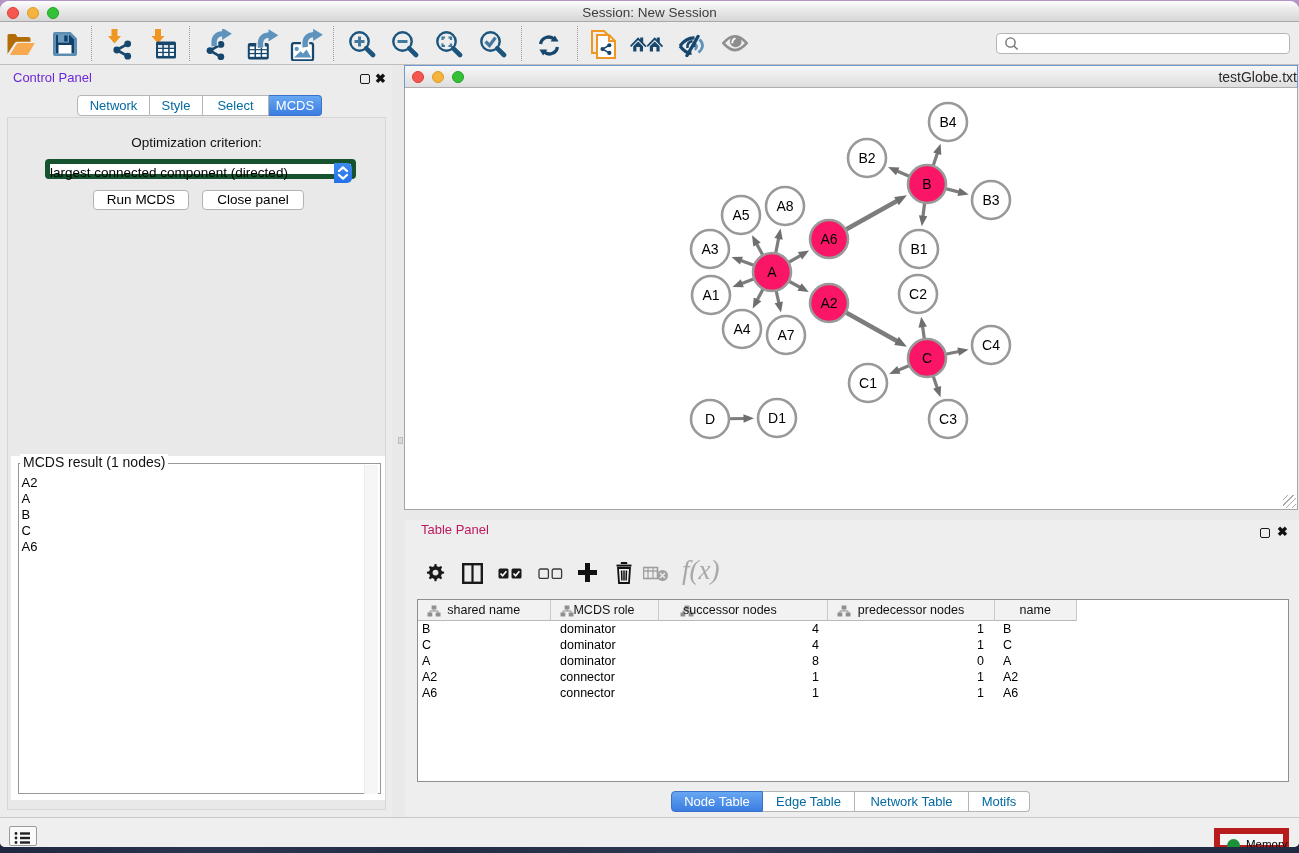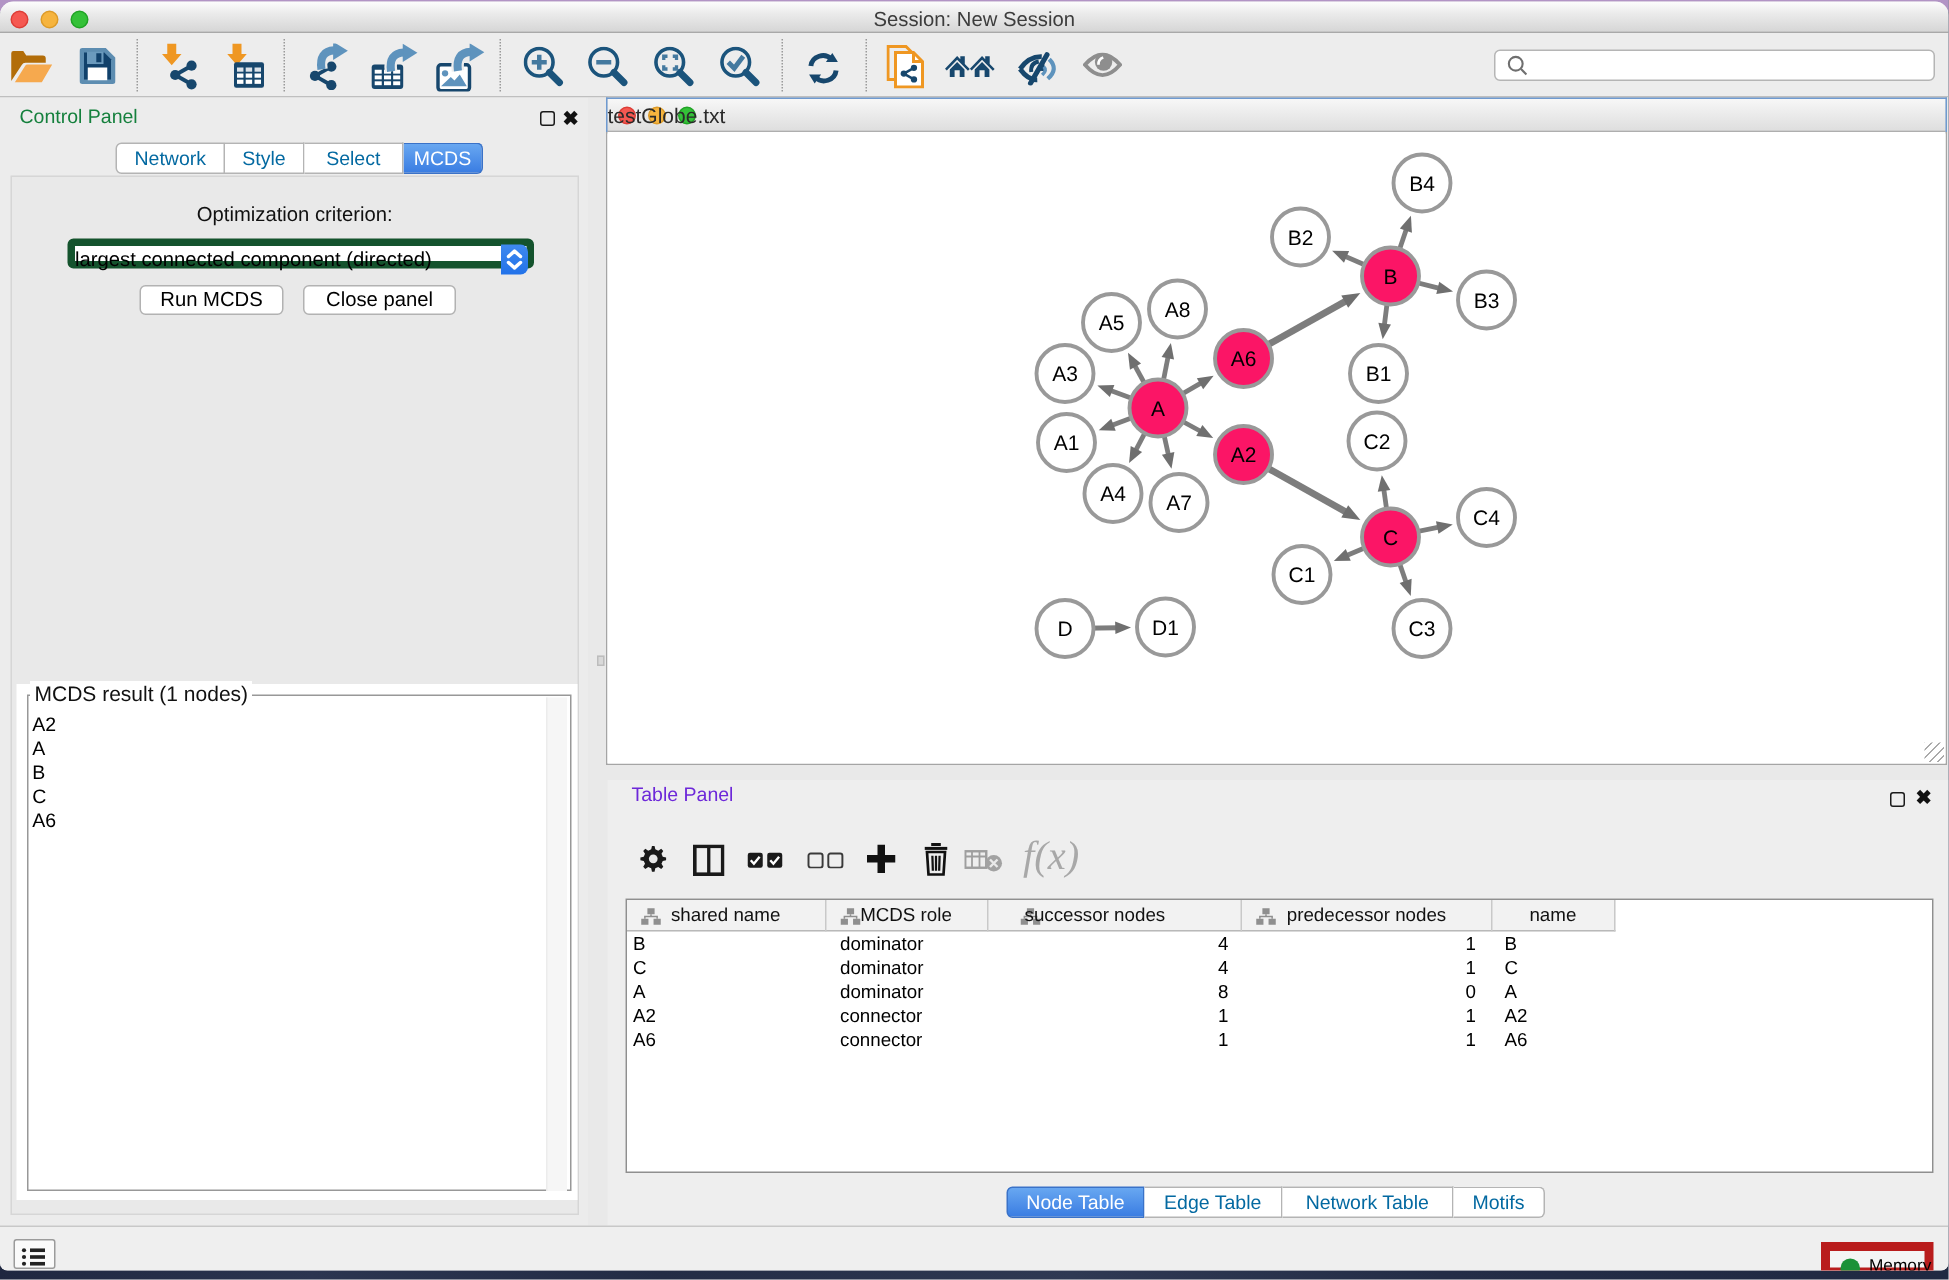--- a/index.html
+++ b/index.html
@@ -34,21 +34,21 @@
 }
 .tb-sep { position:absolute; top:4px; height:35px; width:0; border-left:1px dotted #9a9a9a; }
 .searchbox {
   position:absolute; left:996px; top:11px; width:294px; height:21px;
   background:#fff; border:1px solid #b5b5b5; border-radius:4px;
 }
 
 .main { position:absolute; left:0; top:64px; width:1299px; height:752px; }
 
 .cpanel { position:absolute; left:0; top:0; width:392px; height:752px; background:#ececec; }
-.cp-title { position:absolute; left:13px; top:5px; font-size:13px; color:#15803d; }
+.cp-title { position:absolute; left:13px; top:5px; font-size:13px; color:#6d28d9; }
 .cp-icons { position:absolute; top:9px; font-size:12px; color:#111; }
 .tabs { position:absolute; top:30px; left:77px; height:21px; display:flex; }
 .tab {
   height:21px; background:#fff; border:1px solid #b4b4b4; border-left:none;
   font-size:13px; color:#0369a1; text-align:center; line-height:19px;
 }
 .tab.first { border-left:1px solid #b4b4b4; border-radius:4px 0 0 4px; }
 .tab.last { border-radius:0 4px 4px 0; }
 .tab.sel { background:linear-gradient(180deg,#68a7f1 0,#3a7de2 100%); color:#fff; border-color:#3a72c8; }
 .cp-content {
@@ -83,27 +83,27 @@
 
 .gwin {
   position:absolute; left:0; top:0px; width:894px; height:445px;
   border:1px solid #a5a5a5; background:#fff;
 }
 .gwin-title {
   position:absolute; left:0; top:0; width:100%; height:22px;
   background:linear-gradient(180deg,#f7f7f7 0,#dedede 100%);
   border-bottom:1px solid #aeaeae;
 }
-.gwin-title .title { position:absolute; width:100%; text-align:left; top:3px; font-size:14px; color:#2a2a2a; }
+.gwin-title .title { position:absolute; width:100%; text-align:right; top:3px; font-size:14px; color:#2a2a2a; }
 .gcanvas { position:absolute; left:0; top:23px; width:892px; height:420px; background:#fff; }
 .grip { position:absolute; right:1px; bottom:1px; width:13px; height:13px;
   background:repeating-linear-gradient(135deg, transparent 0, transparent 3px, #aaa 3px, #aaa 4px); }
 
 .tpanel { position:absolute; left:1px; top:455px; width:894px; height:297px; background:#eeeeee; }
-.tp-title { position:absolute; left:16px; top:2px; font-size:13px; color:#6d28d9; }
+.tp-title { position:absolute; left:16px; top:2px; font-size:13px; color:#be185d; }
 .tp-icons { position:absolute; top:5px; font-size:12px; color:#111; }
 .tp-toolbar { position:absolute; left:0; top:24px; width:100%; height:54px; }
 .ttable {
   position:absolute; left:12px; top:79px; width:872px; height:183px;
   background:#fff; border:1px solid #8f8f8f;
 }
 .thead { position:absolute; left:0; top:0; width:658.5px; height:21px; background:#f2f2f2; border-bottom:1px solid #b9b9b9; }
 .th { position:absolute; top:0; height:21px; border-right:1px solid #c9c9c9; font-size:12.5px; color:#111; text-align:center; line-height:21px; }
 .trow { position:absolute; font-size:12.5px; color:#000; }
 .btabs { position:absolute; left:266px; top:271px; height:21px; display:flex; }

